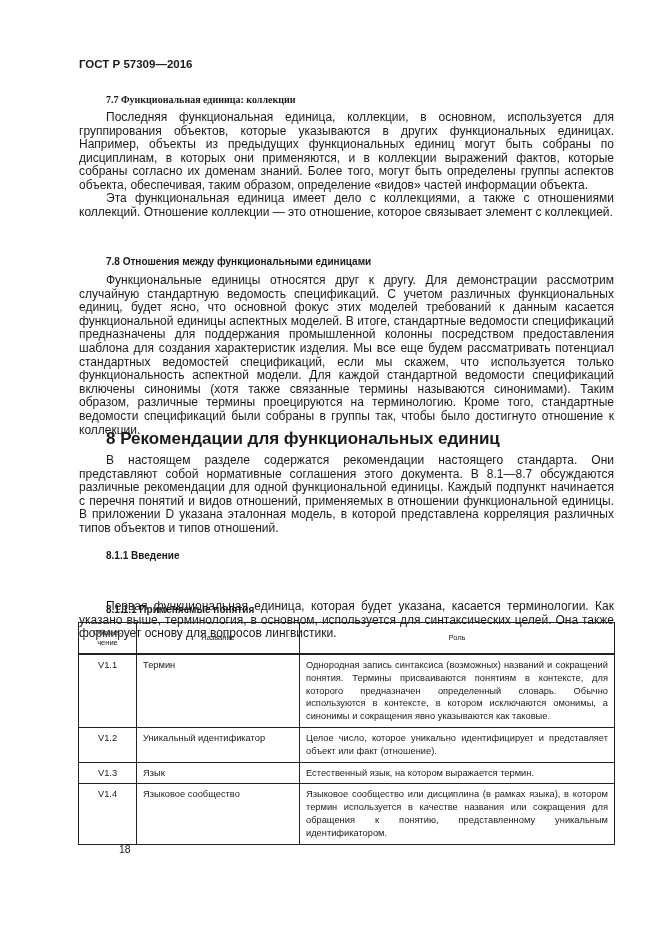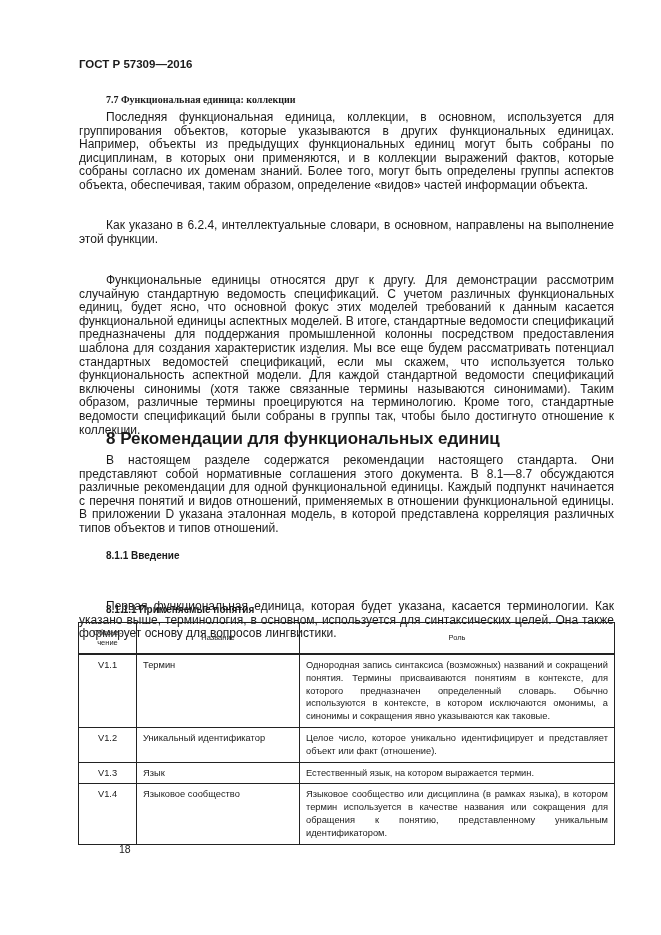--- a/index.html
+++ b/index.html
@@ -25,22 +25,23 @@
 </style>
 </head>
 <body>
 
 <div class="page">
 
   <div class="running-head">ГОСТ Р 57309—2016</div>
 
   <div class="h3" style="top:94px;font-family:Liberation Serif, serif;">7.7 Функциональная единица: коллекции</div>
   <p class="para" style="top:111px;">Последняя функциональная единица, коллекции, в основном, используется для группирования объектов, которые указываются в других функциональных единицах. Например, объекты из предыдущих функциональных единиц могут быть собраны по дисциплинам, в которых они применяются, и в коллекции выражений фактов, которые собраны согласно их доменам знаний. Более того, могут быть определены группы аспектов объекта, обеспечивая, таким образом, определение «видов» частей информации объекта.</p>
-  <p class="para" style="top:219px;">Как указано в 6.2.4, интеллектуальные словари, в основном, направлены на выполнение этой функции.</p>
+  <p class="para" style="top:192px;">Эта функциональная единица имеет дело с коллекциями, а также с отношениями коллекций. Отношение коллекции — это отношение, которое связывает элемент с коллекцией.</p>
 
+  <div class="h3" style="top:256px;">7.8 Отношения между функциональными единицами</div>
   <p class="para" style="top:274px;">Функциональные единицы относятся друг к другу. Для демонстрации рассмотрим случайную стандартную ведомость спецификаций. С учетом различных функциональных единиц, будет ясно, что основной фокус этих моделей требований к данным касается функциональной единицы аспектных моделей. В итоге, стандартные ведомости спецификаций предназначены для поддержания промышленной колонны посредством предоставления шаблона для создания характеристик изделия. Мы все еще будем рассматривать потенциал стандартных ведомостей спецификаций, если мы скажем, что используется только функциональность аспектной модели. Для каждой стандартной ведомости спецификаций включены синонимы (хотя также связанные термины называются синонимами). Таким образом, различные термины проецируются на терминологию. Кроме того, стандартные ведомости спецификаций были собраны в группы так, чтобы было достигнуто отношение к коллекции.</p>
 
   <div class="h2" style="top:429px;">8 Рекомендации для функциональных единиц</div>
   <p class="para" style="top:454px;">В настоящем разделе содержатся рекомендации настоящего стандарта. Они представляют собой нормативные соглашения этого документа. В 8.1—8.7 обсуждаются различные рекомендации для одной функциональной единицы. Каждый подпункт начинается с перечня понятий и видов отношений, применяемых в отношении функциональной единицы. В приложении D указана эталонная модель, в которой представлена корреляция различных типов объектов и типов отношений.</p>
 
 
   <div class="h3" style="top:550px;">8.1.1 Введение</div>
   <p class="para" style="top:563px;margin-top:37px;">Первая функциональная единица, которая будет указана, касается терминологии. Как указано выше, терминология, в основном, используется для синтаксических целей. Она также формирует основу для вопросов лингвистики.</p>
   <div class="caption" style="top:604px;font-weight:bold;">8.1.1.1 Применяемые понятия</div>
 

